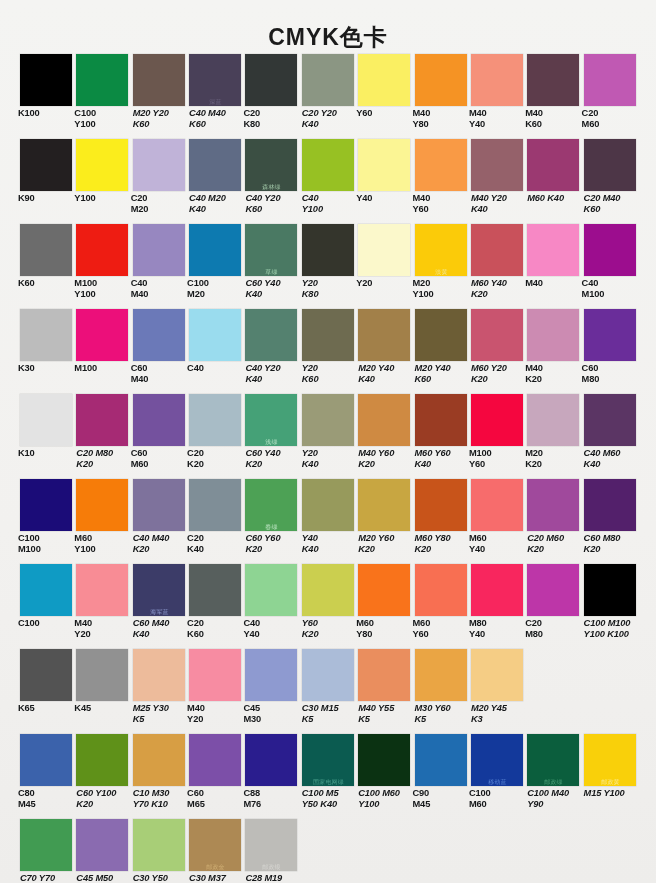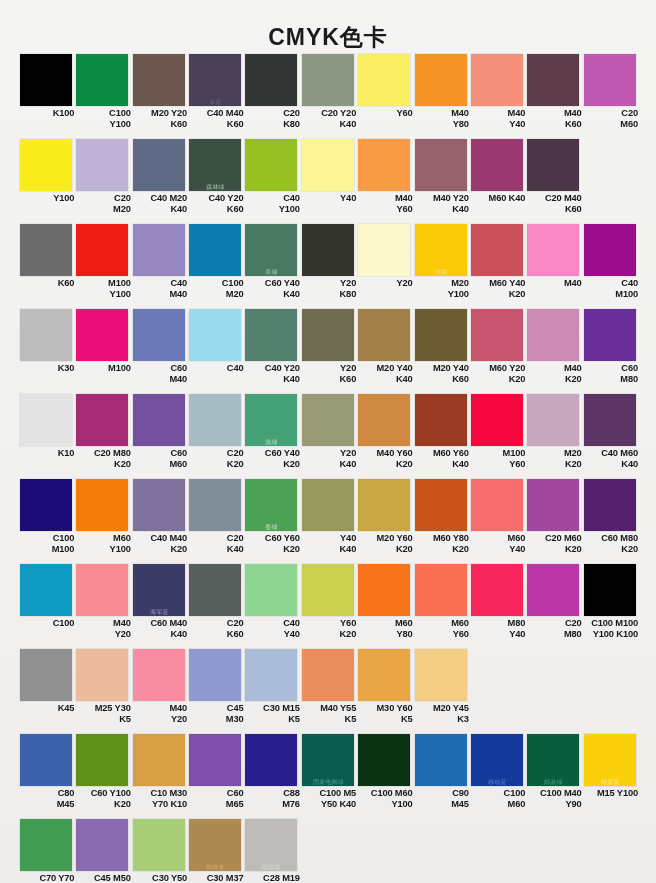--- a/index.html
+++ b/index.html
@@ -67,22 +67,22 @@
   }
   .lbl {
     font-size: 9.3px;
     line-height: 10.6px;
     font-weight: bold;
     color: #16181a;
     padding: 2px 0 0 0;
     white-space: pre-line;
     letter-spacing: -0.15px;
   }
-  .lbl.c { text-align: right; }
-  .lbl.l { text-align: right; padding-left: 2px; }
+  .lbl.c { text-align: left; }
+  .lbl.l { text-align: left; padding-left: 2px; font-style: italic; }
 </style>
 </head>
 <body>
 
 <div id="page">
   <div id="title">CMYK色卡</div>
   <div id="grid">
       <div class="row">
         <div class="cell">
           <div class="chip" style="background: rgb(0, 0, 0);"></div>
@@ -135,20 +135,24 @@
 K60</div>
         </div>
         <div class="cell">
           <div class="chip" style="background: rgb(192, 89, 179);"></div>
           <div class="lbl c">C20
 M60</div>
         </div>
       </div>
       <div class="row">
         <div class="cell">
+          <div class="chip" style="background: rgb(35, 31, 32);"></div>
+          <div class="lbl c">K90</div>
+        </div>
+        <div class="cell">
           <div class="chip" style="background: rgb(251, 237, 28);"></div>
           <div class="lbl c">Y100</div>
         </div>
         <div class="cell">
           <div class="chip" style="background: rgb(192, 179, 216);"></div>
           <div class="lbl c">C20
 M20</div>
         </div>
         <div class="cell">
           <div class="chip" style="background: rgb(95, 107, 133);"></div>
@@ -472,20 +476,24 @@
           <div class="lbl c">C20
 M80</div>
         </div>
         <div class="cell">
           <div class="chip" style="background: rgb(0, 0, 0);"></div>
           <div class="lbl l">C100 M100
 Y100 K100</div>
         </div>
       </div>
       <div class="row">
+        <div class="cell">
+          <div class="chip" style="background: rgb(83, 83, 83);"></div>
+          <div class="lbl c">K65</div>
+        </div>
         <div class="cell">
           <div class="chip" style="background: rgb(145, 145, 145);"></div>
           <div class="lbl c">K45</div>
         </div>
         <div class="cell">
           <div class="chip" style="background: rgb(237, 187, 155);"></div>
           <div class="lbl l">M25 Y30
 K5</div>
         </div>
         <div class="cell">

